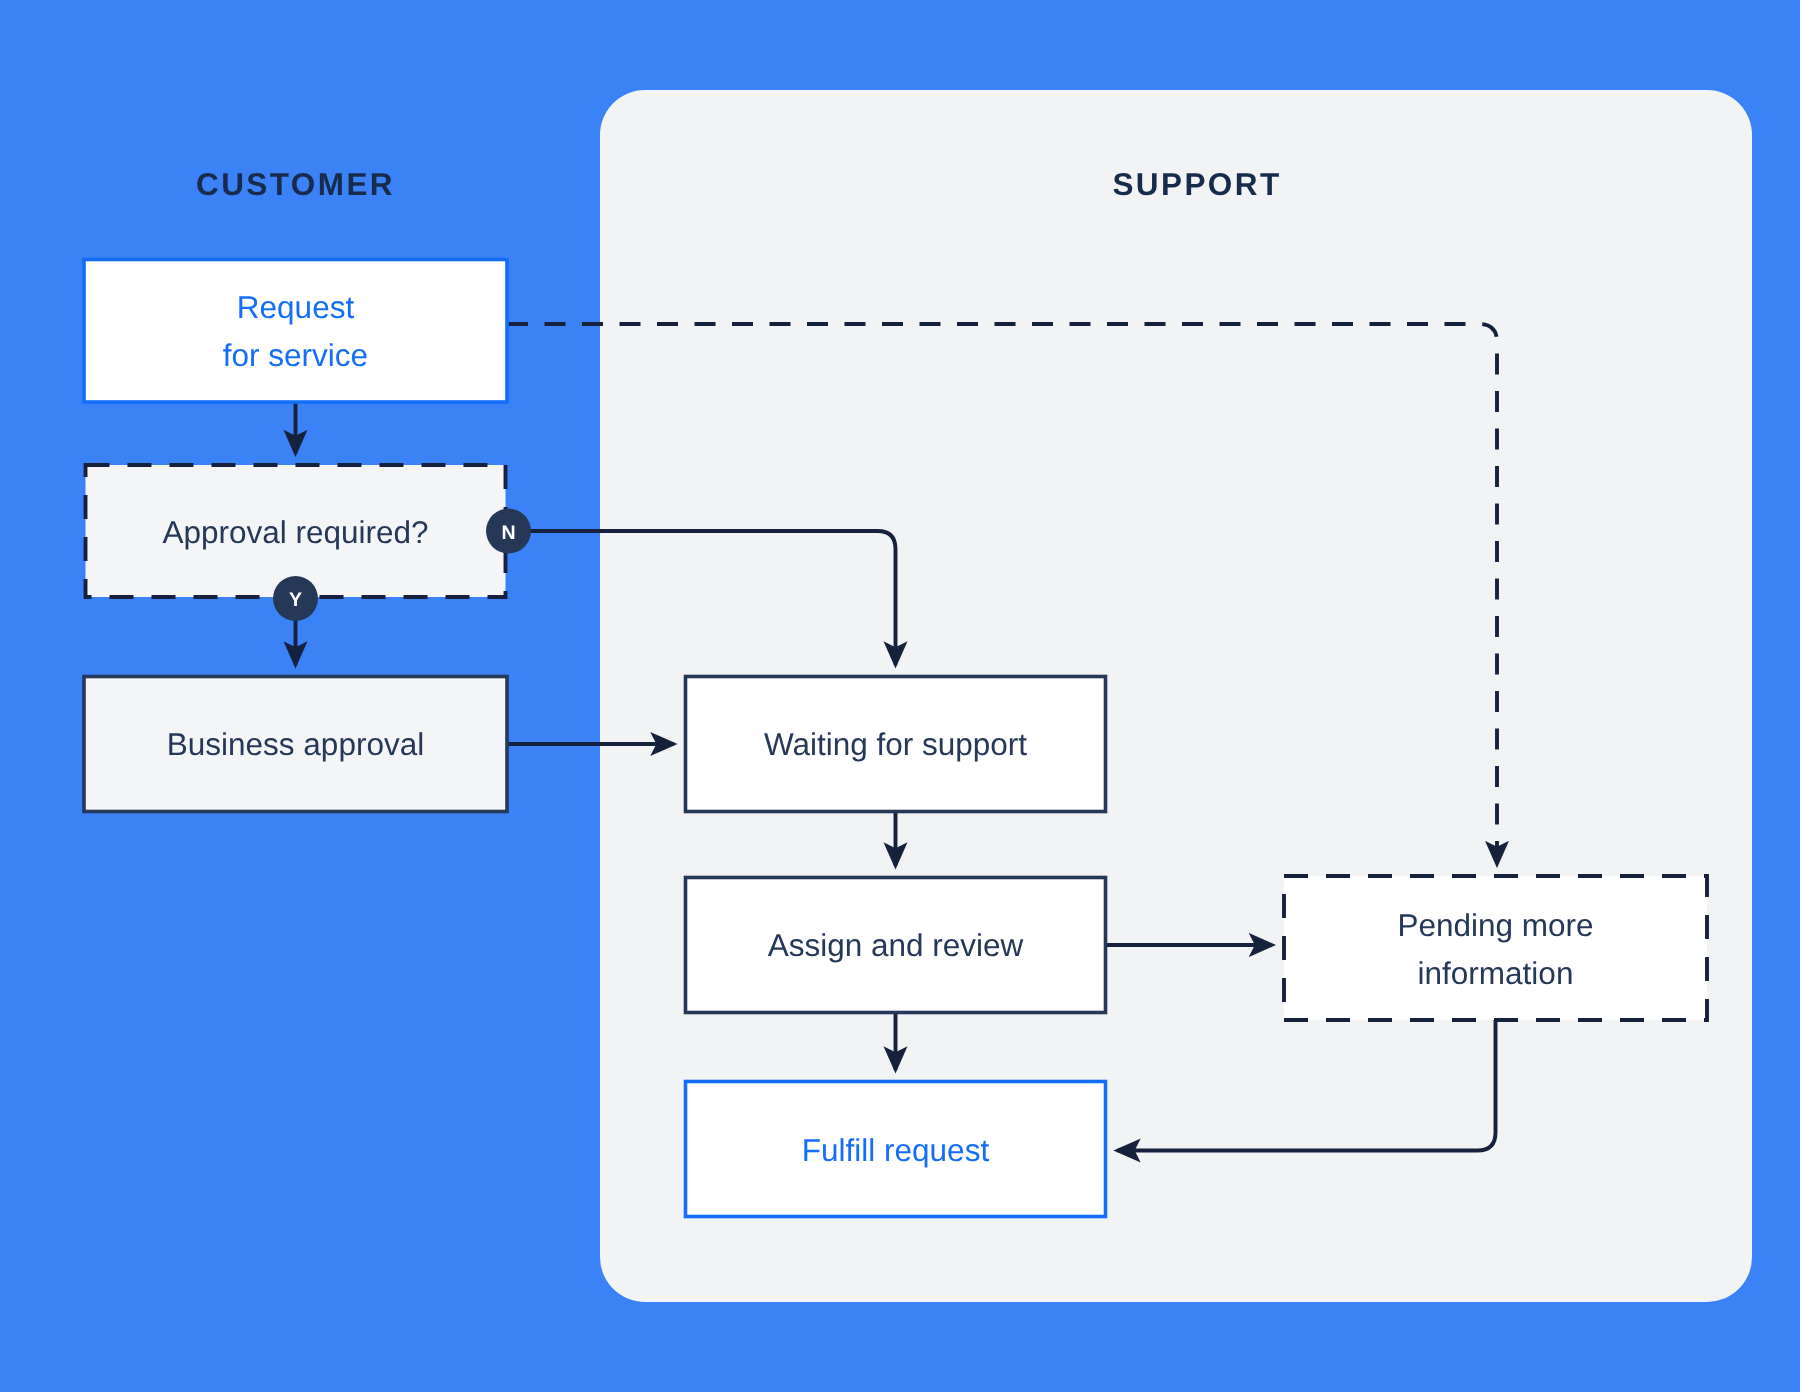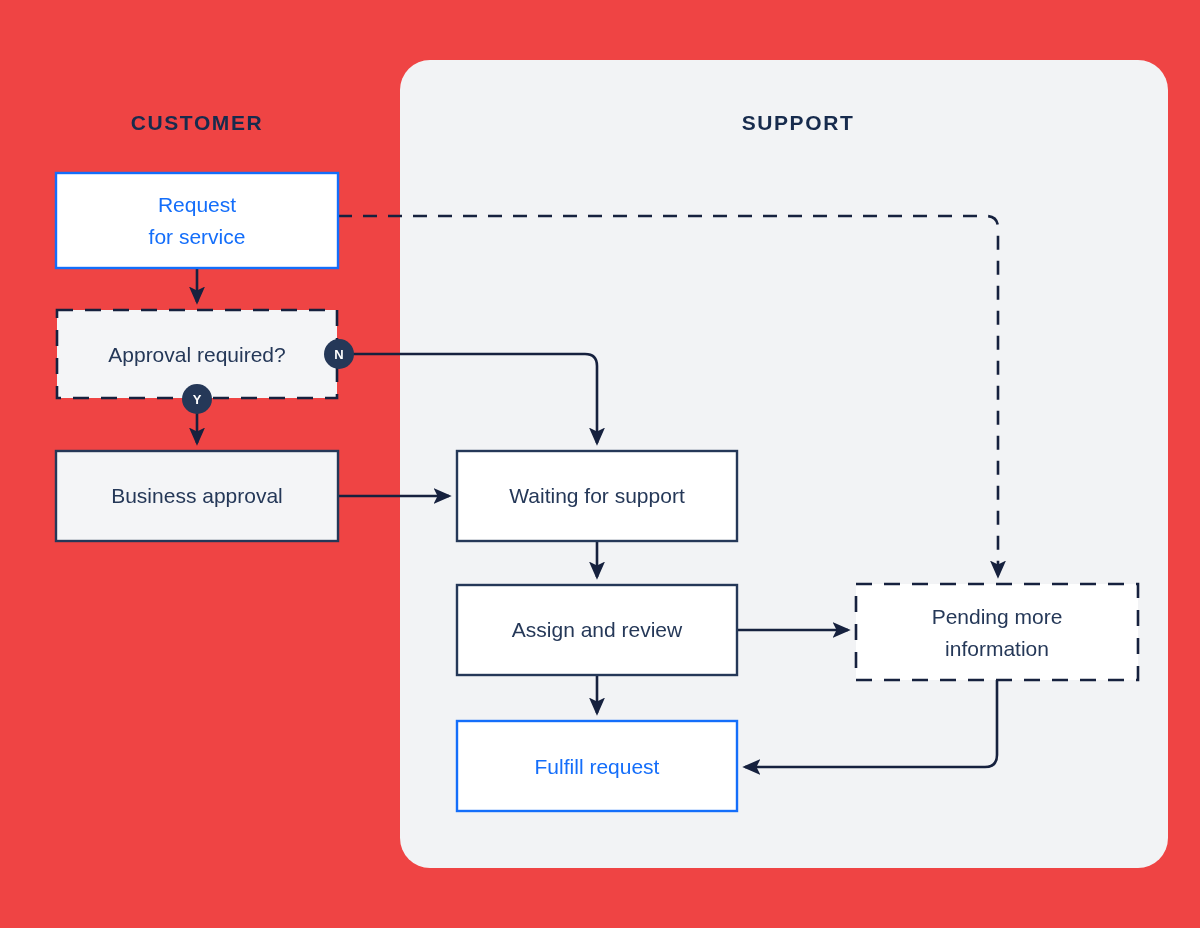--- a/index.html
+++ b/index.html
@@ -10,21 +10,21 @@
   body {
     width: 1200px;
     height: 928px;
     font-family: "Liberation Sans", sans-serif;
     overflow: hidden;
   }
   #canvas {
     position: relative;
     width: 1200px;
     height: 928px;
-    background: #ef4444;
+    background: #3b82f6;
   }
   svg.layer {
     position: absolute;
     top: 0;
     left: 0;
     width: 1200px;
     height: 928px;
   }
   .lane-title {
     font-size: 21px;

